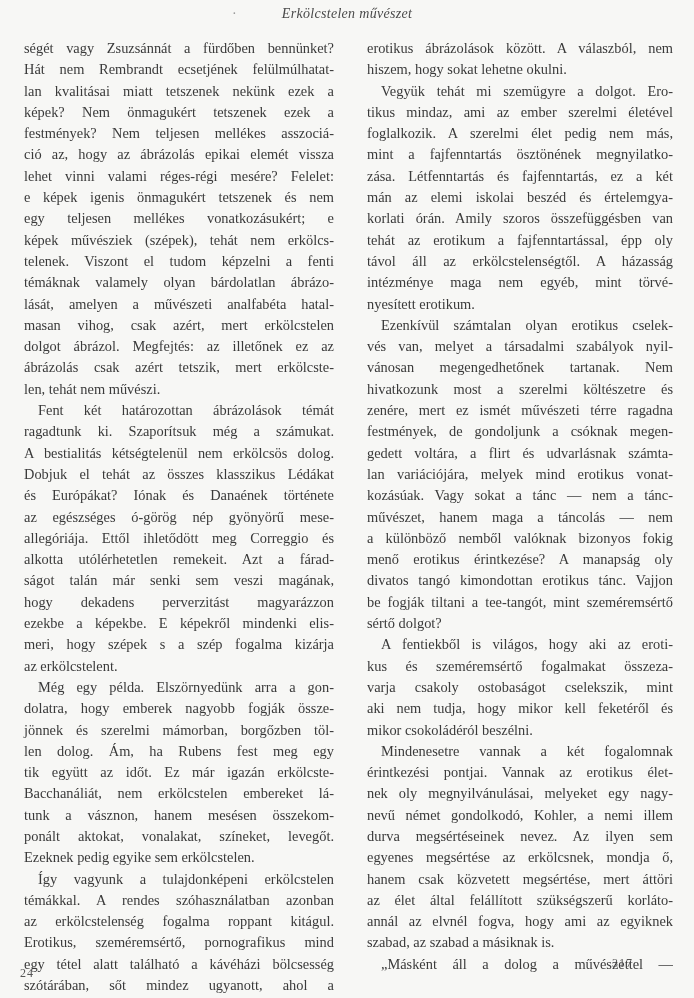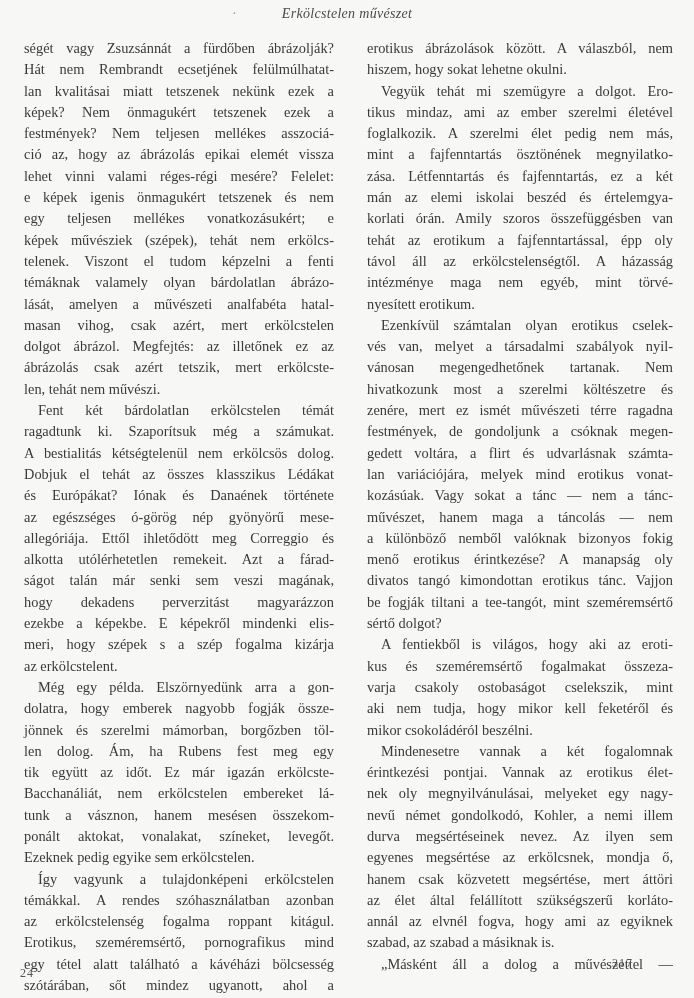--- a/index.html
+++ b/index.html
@@ -47,38 +47,38 @@
 </style>
 </head>
 <body>
 
 <div class="running-head">
   <span class="dot">·</span>
   <span>Erkölcstelen művészet</span>
 </div>
 
 <div class="column col-left" id="col-left">
-    <span class="line">ségét vagy Zsuzsánnát a fürdőben ábrázolják?</span>
+    <span class="line">ségét vagy Zsuzsánnát a fürdőben bennünket?</span>
     <span class="line">Hát nem Rembrandt ecsetjének felülmúlhatat-</span>
     <span class="line">lan kvalitásai miatt tetszenek nekünk ezek a</span>
     <span class="line">képek? Nem önmagukért tetszenek ezek a</span>
     <span class="line">festmények? Nem teljesen mellékes asszociá-</span>
     <span class="line">ció az, hogy az ábrázolás epikai elemét vissza</span>
     <span class="line">lehet vinni valami réges-régi mesére? Felelet:</span>
     <span class="line">e képek igenis önmagukért tetszenek és nem</span>
     <span class="line">egy teljesen mellékes vonatkozásukért; e</span>
     <span class="line">képek művésziek (szépek), tehát nem erkölcs-</span>
     <span class="line">telenek. Viszont el tudom képzelni a fenti</span>
     <span class="line">témáknak valamely olyan bárdolatlan ábrázo-</span>
     <span class="line">lását, amelyen a művészeti analfabéta hatal-</span>
     <span class="line">masan vihog, csak azért, mert erkölcstelen</span>
     <span class="line">dolgot ábrázol. Megfejtés: az illetőnek ez az</span>
     <span class="line">ábrázolás csak azért tetszik, mert erkölcste-</span>
     <span class="line last">len, tehát nem művészi.</span>
-    <span class="line indent">Fent két bárdolatlan erkölcstelen témát</span>
+    <span class="line indent">Fent két határozottan ábrázolások témát</span>
     <span class="line">ragadtunk ki. Szaporítsuk még a számukat.</span>
     <span class="line">A bestialitás kétségtelenül nem erkölcsös dolog.</span>
     <span class="line">Dobjuk el tehát az összes klasszikus Lédákat</span>
     <span class="line">és Európákat? Iónak és Danaének története</span>
     <span class="line">az egészséges ó-görög nép gyönyörű mese-</span>
     <span class="line">allegóriája. Ettől ihletődött meg Correggio és</span>
     <span class="line">alkotta utólérhetetlen remekeit. Azt a fárad-</span>
     <span class="line">ságot talán már senki sem veszi magának,</span>
     <span class="line">hogy dekadens perverzitást magyarázzon</span>
     <span class="line">ezekbe a képekbe. E képekről mindenki elis-</span>

